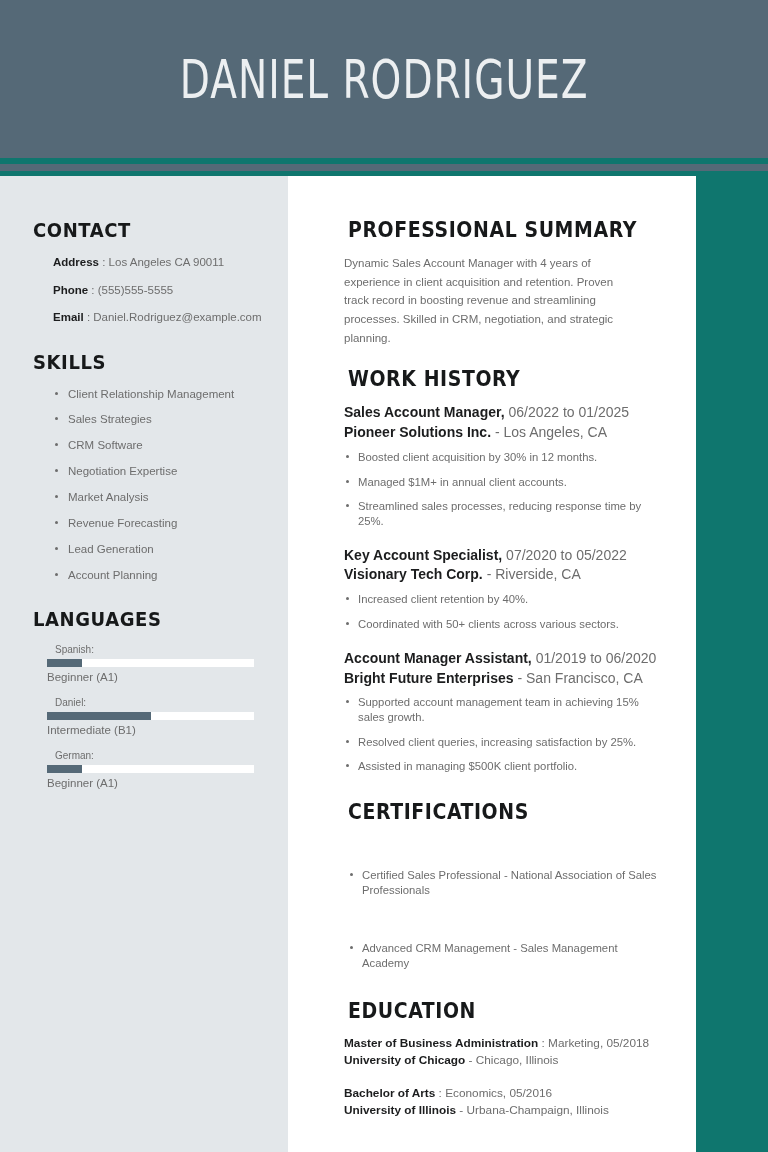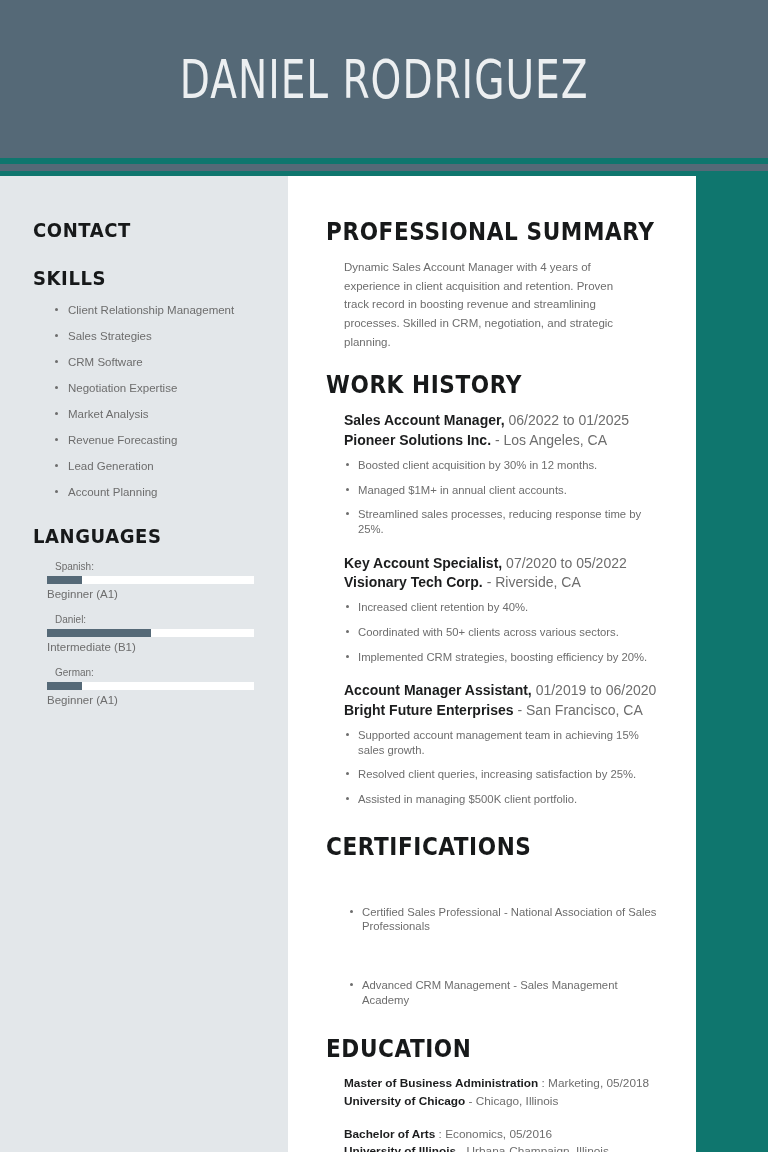--- a/index.html
+++ b/index.html
@@ -73,21 +73,21 @@
   
   .sec-head {
     font-family: "Liberation Sans Narrow", "DejaVu Sans Condensed", "Liberation Sans", sans-serif;
     font-size: 20px;
     font-weight: 700;
     color: #17191a;
     letter-spacing: 0.6px;
     text-transform: uppercase;
     margin-bottom: 13px;
   }
-  .main .sec-head { font-size: 24px; margin-bottom: 12px; }
+  .main .sec-head { font-size: 21px; margin-bottom: 12px; margin-left: 22px; }
 
   
   .contact-list { padding-left: 20px; }
   .contact-row {
     font-size: 11.5px;
     color: #6d6d6d;
     line-height: 1.35;
     margin-bottom: 12px;
     white-space: nowrap;
   }
@@ -197,20 +197,25 @@
     <div class="full-name">DANIEL RODRIGUEZ</div>
   </div>
   <div class="header-rule"></div>
 
   <div class="columns">
 
     <aside class="sidebar">
 
       <section>
         <div class="sec-head">CONTACT</div>
+        <div class="contact-list" id="contact-list">
+            <div class="contact-row"><b>Address</b><span> : Los Angeles CA 90011</span></div>
+            <div class="contact-row"><b>Phone</b><span> : (555)555-5555</span></div>
+            <div class="contact-row"><b>Email</b><span> : Daniel.Rodriguez@example.com</span></div>
+          </div>
       </section>
 
       <section style="margin-top:24px">
         <div class="sec-head">SKILLS</div>
         <div class="skills-list" id="skills-list">
             <div class="skill-item">Client Relationship Management</div>
             <div class="skill-item">Sales Strategies</div>
             <div class="skill-item">CRM Software</div>
             <div class="skill-item">Negotiation Expertise</div>
             <div class="skill-item">Market Analysis</div>
@@ -267,21 +272,20 @@
                 <div class="bullet">Managed $1M+ in annual client accounts.</div>
                 <div class="bullet">Streamlined sales processes, reducing response time by 25%.</div>
               </div>
             </div>
             <div class="job">
               <div class="job-line"><b>Key Account Specialist,</b><span> 07/2020 to 05/2022</span></div>
               <div class="job-line"><b>Visionary Tech Corp.</b><span> - Riverside, CA</span></div>
               <div class="job-bullets">
                 <div class="bullet">Increased client retention by 40%.</div>
                 <div class="bullet">Coordinated with 50+ clients across various sectors.</div>
-                <div class="bullet">Implemented CRM strategies, boosting efficiency by 20%.</div>
               </div>
             </div>
             <div class="job">
               <div class="job-line"><b>Account Manager Assistant,</b><span> 01/2019 to 06/2020</span></div>
               <div class="job-line"><b>Bright Future Enterprises</b><span> - San Francisco, CA</span></div>
               <div class="job-bullets">
                 <div class="bullet">Supported account management team in achieving 15% sales growth.</div>
                 <div class="bullet">Resolved client queries, increasing satisfaction by 25%.</div>
                 <div class="bullet">Assisted in managing $500K client portfolio.</div>
               </div>

